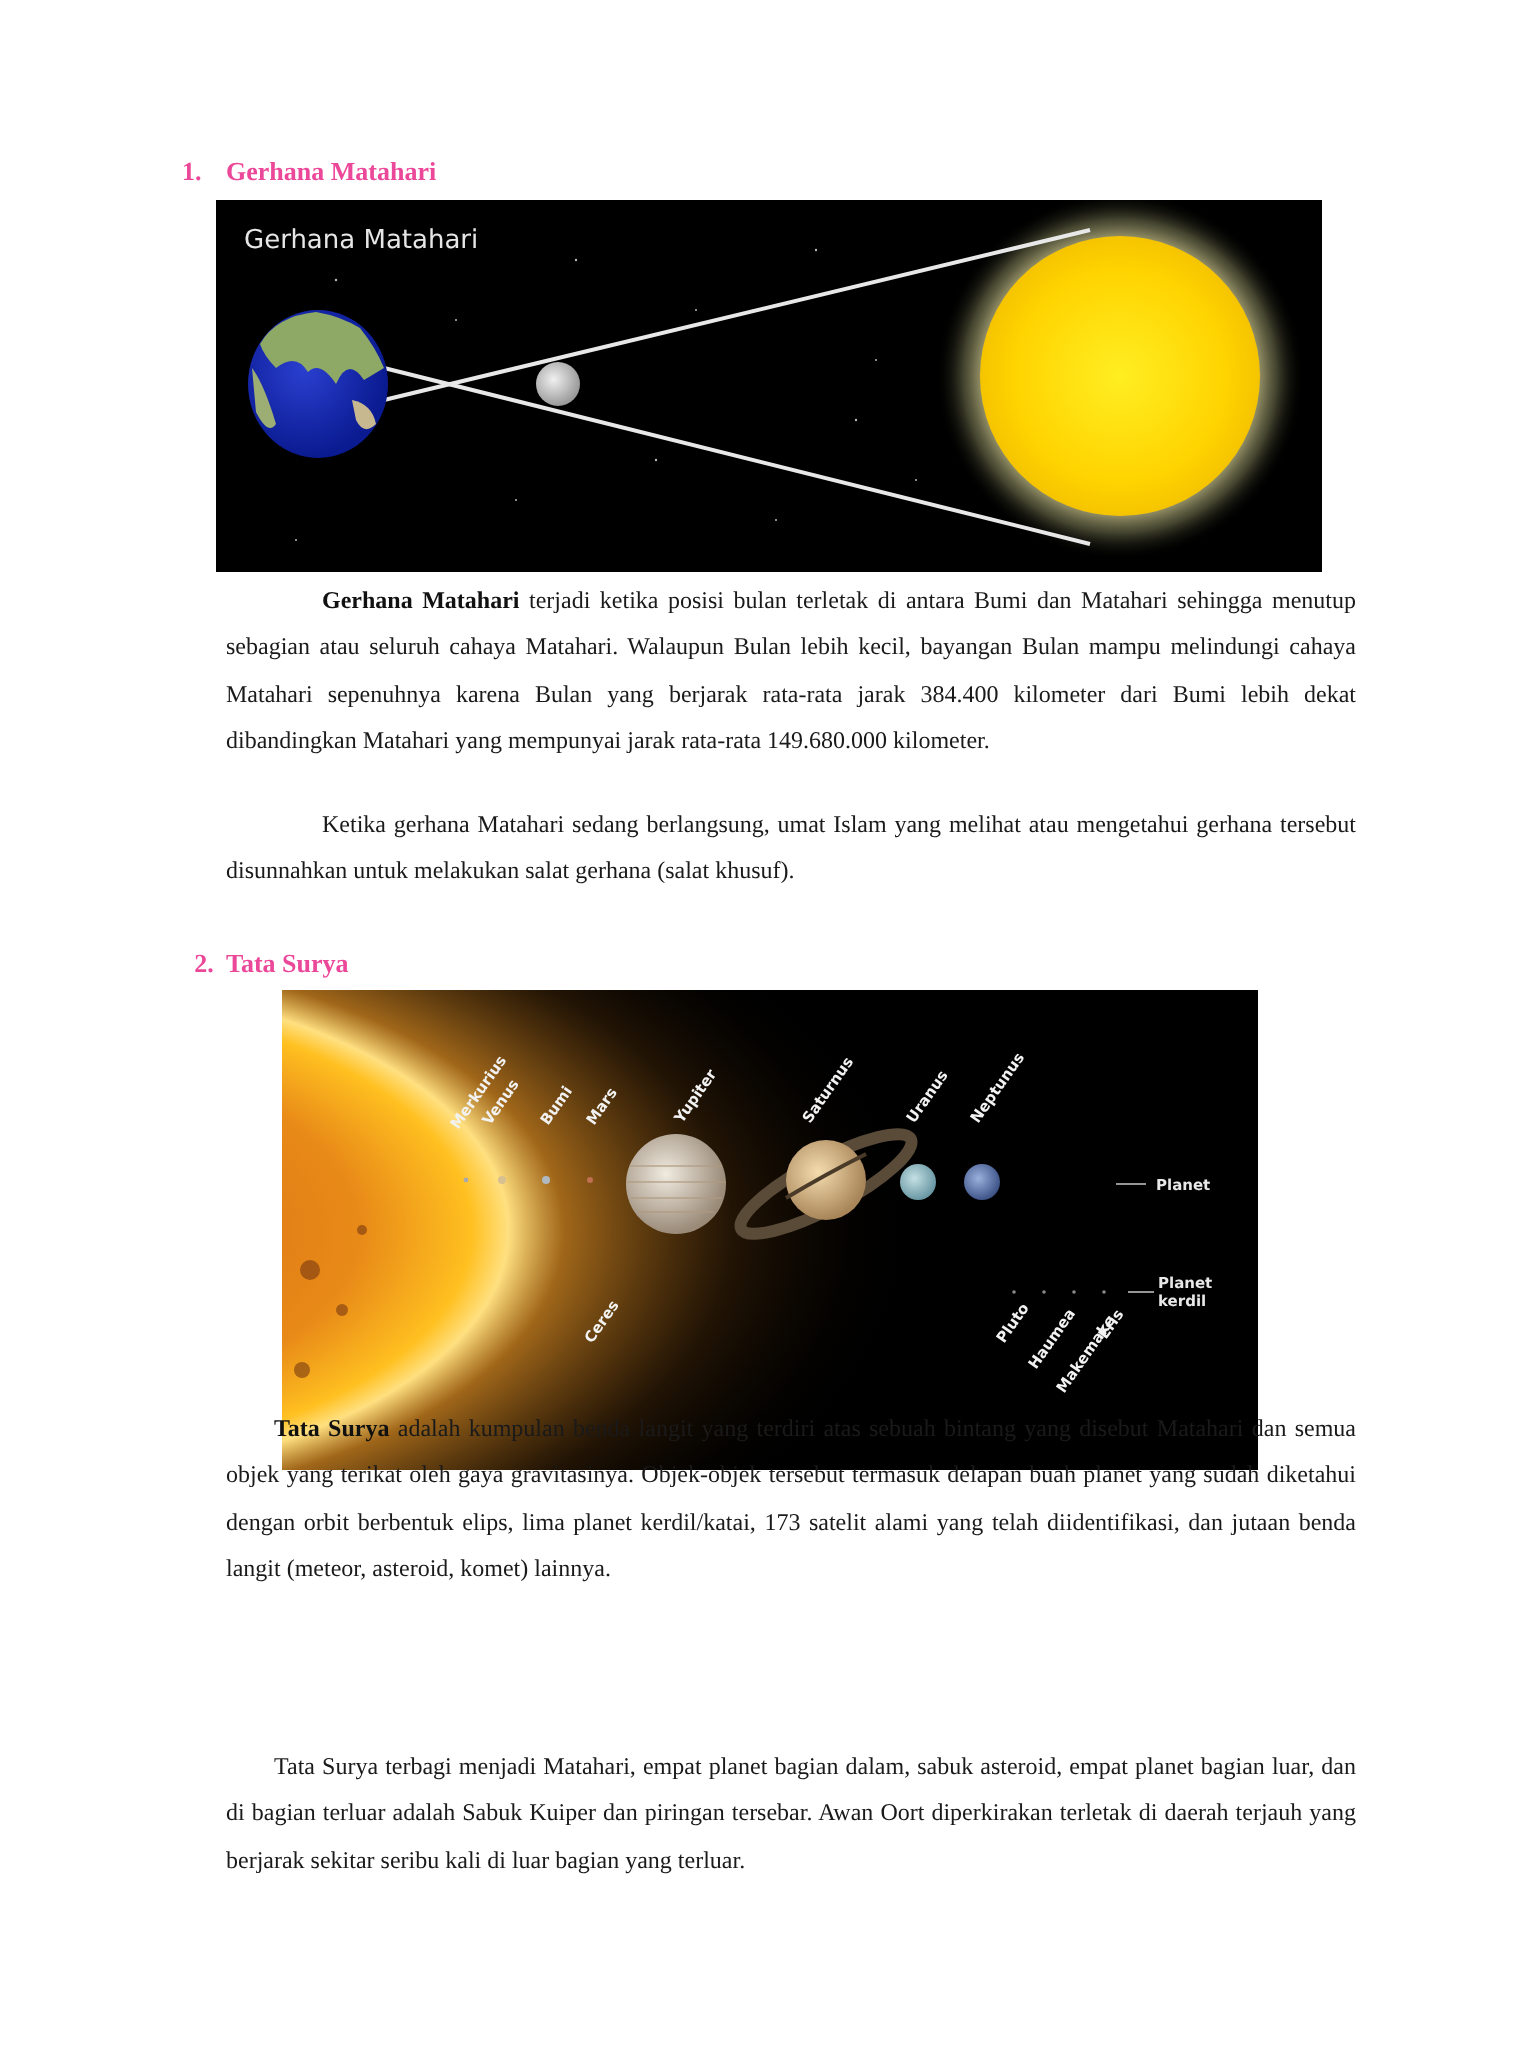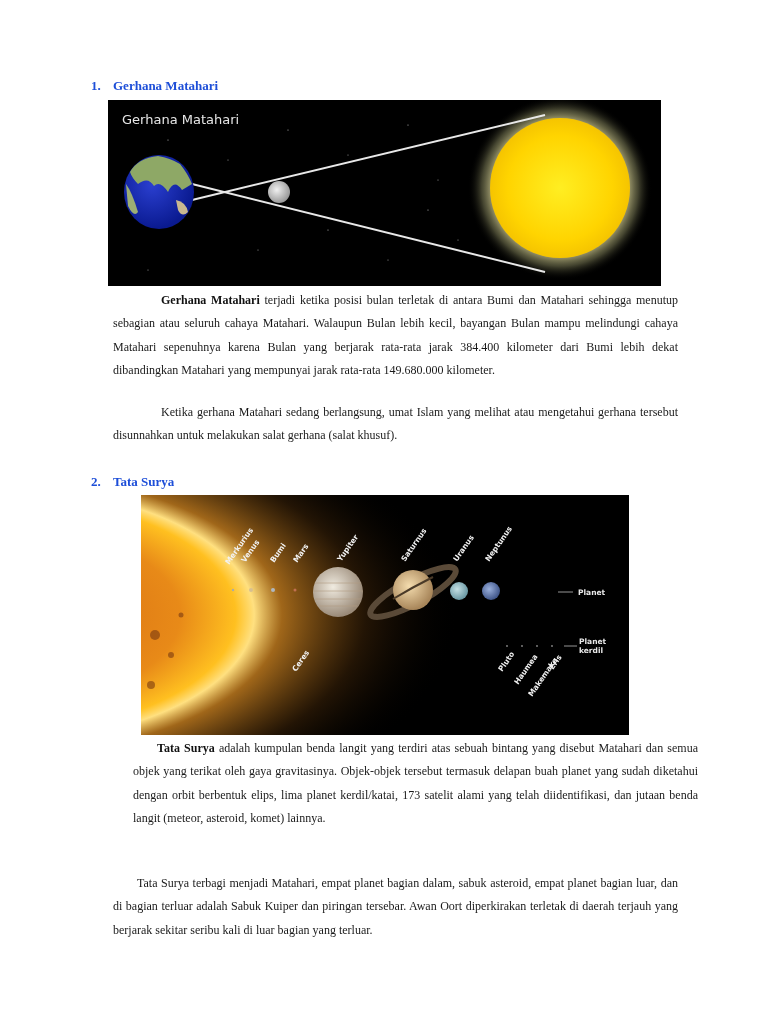--- a/index.html
+++ b/index.html
@@ -1,21 +1,21 @@
 <!DOCTYPE html>
 <html><head>
 <meta charset="utf-8">
 <style>
   html, body { margin: 0; padding: 0; }
   body {
     width: 768px; height: 1024px; background: #ffffff; position: relative; overflow: hidden;
     font-family: "Liberation Serif", "DejaVu Serif", serif; color: #111;
   }
   .heading {
-    position: absolute; font-weight: bold; font-size: 13px; color: #1d4ed8;
+    position: absolute; font-weight: bold; font-size: 13px; color: #ec4899;
   }
   .heading .num { display: inline-block; width: 22px; }
   .para {
     position: absolute; left: 113px; width: 565px; font-size: 12px;
     line-height: 23.3px; text-align: justify; color: #1a1a1a;
   }
   .para .indent-big { display: inline-block; width: 48px; }
   .para .indent-small { display: inline-block; width: 24px; }
   .para b { color: #111; }
   .figure { position: absolute; overflow: hidden; }
@@ -85,21 +85,21 @@
   </svg>
 </div>
 
 <div class="para" style="top:289px;">
   <span class="indent-big"></span><b>Gerhana Matahari</b><span> terjadi ketika posisi bulan terletak di antara Bumi dan Matahari sehingga menutup sebagian atau seluruh cahaya Matahari. Walaupun Bulan lebih kecil, bayangan Bulan mampu melindungi cahaya Matahari sepenuhnya karena Bulan yang berjarak rata-rata jarak 384.400 kilometer dari Bumi lebih dekat dibandingkan Matahari yang mempunyai jarak rata-rata 149.680.000 kilometer.</span>
 </div>
 <div class="para" style="top:401px;">
   <span class="indent-big"></span><span>Ketika gerhana Matahari sedang berlangsung, umat Islam yang melihat atau mengetahui gerhana tersebut disunnahkan untuk melakukan salat gerhana (salat khusuf).</span>
 </div>
 
-<div class="heading" style="left:91px; top:474px;">
+<div class="heading" style="left:91px; top:474px;text-align:center;">
   <span class="num">2.</span><span>Tata Surya</span>
 </div>
 
 <div class="figure" style="left:141px; top:495px; width:488px; height:240px;">
   <svg width="488" height="240" viewBox="0 0 488 240">
     <defs>
       <radialGradient id="bigSun" cx="-30%" cy="50%" r="95%">
         <stop offset="0%" stop-color="#d06010"></stop>
         <stop offset="40%" stop-color="#e88a18"></stop>
         <stop offset="52%" stop-color="#ffc020"></stop>
@@ -182,18 +182,18 @@
     </g>
 
     <line x1="417" y1="97" x2="432" y2="97" stroke="#bbb" stroke-width="0.8"></line>
     <text x="437" y="100" fill="#e8e8e8" font-family="DejaVu Sans, sans-serif" font-weight="bold" font-size="7.5">Planet</text>
     <line x1="423" y1="151" x2="436" y2="151" stroke="#bbb" stroke-width="0.8"></line>
     <text x="438" y="149" fill="#e8e8e8" font-family="DejaVu Sans, sans-serif" font-weight="bold" font-size="7.5">Planet</text>
     <text x="438" y="158" fill="#e8e8e8" font-family="DejaVu Sans, sans-serif" font-weight="bold" font-size="7.5">kerdil</text>
   </svg>
 </div>
 
-<div class="para" style="top:737px;margin-left:20px;">
+<div class="para" style="top:703px;">
   <span class="indent-small"></span><b>Tata Surya</b><span> adalah kumpulan benda langit yang terdiri atas sebuah bintang yang disebut Matahari dan semua objek yang terikat oleh gaya gravitasinya. Objek-objek tersebut termasuk delapan buah planet yang sudah diketahui dengan orbit berbentuk elips, lima planet kerdil/katai, 173 satelit alami yang telah diidentifikasi, dan jutaan benda langit (meteor, asteroid, komet) lainnya.</span>
 </div>
 <div class="para" style="top:872px;">
   <span class="indent-small"></span><span>Tata Surya terbagi menjadi Matahari, empat planet bagian dalam, sabuk asteroid, empat planet bagian luar, dan di bagian terluar adalah Sabuk Kuiper dan piringan tersebar. Awan Oort diperkirakan terletak di daerah terjauh yang berjarak sekitar seribu kali di luar bagian yang terluar.</span>
 </div>
 
 </body></html>

